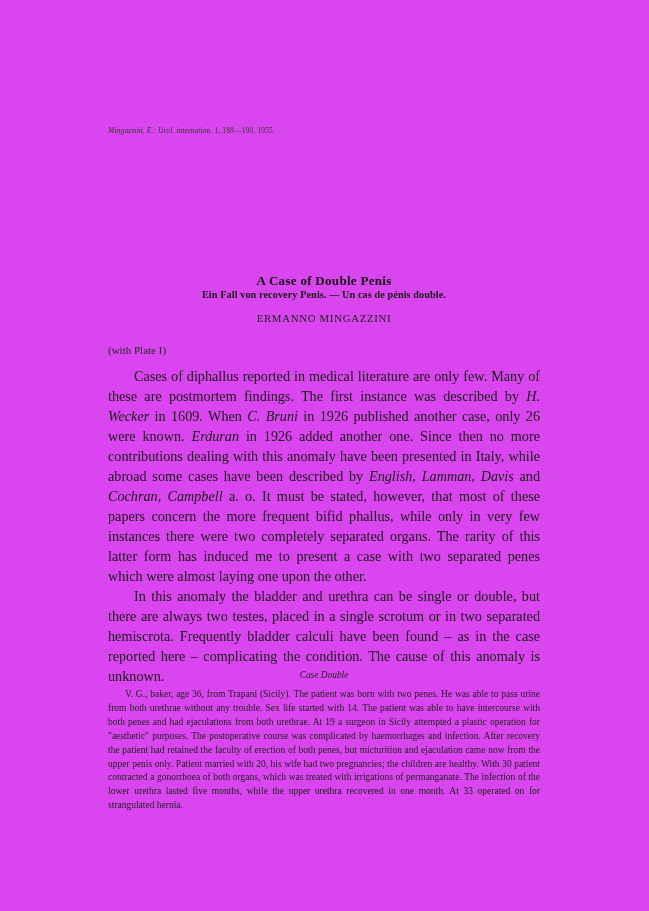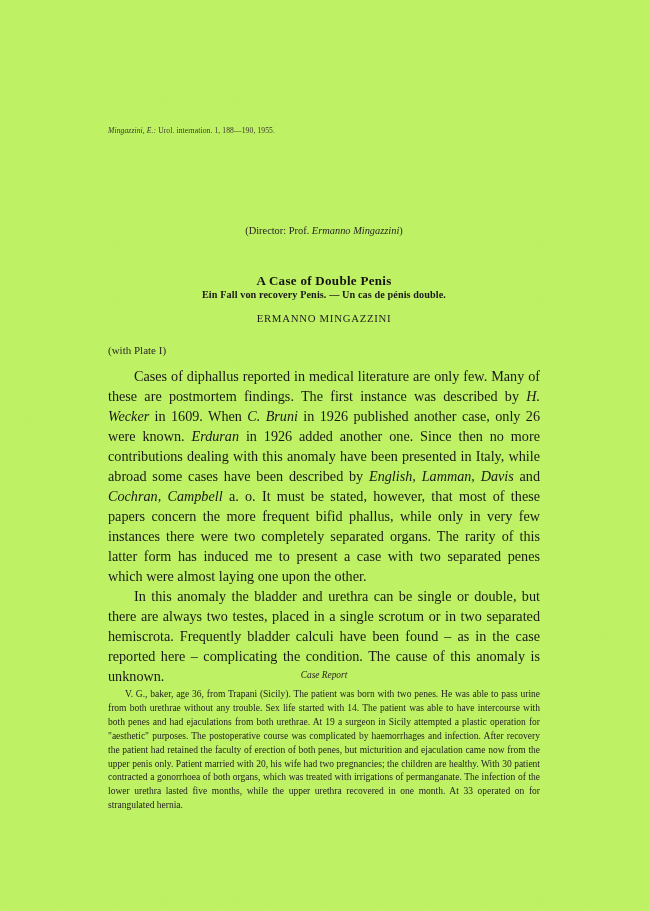--- a/index.html
+++ b/index.html
@@ -6,21 +6,21 @@
     margin: 0;
     padding: 0;
     background: #ffffff;
   }
 
   .page {
     position: relative;
     width: 649px;
     height: 911px;
     margin: 0 auto;
-    background: #bef264;
+    background: #d946ef;
     overflow: hidden;
     font-family: "Liberation Serif", "DejaVu Serif", serif;
     color: #1c1a19;
   }
 
   
   .page::before {
     content: "";
     position: absolute;
     inset: 0;
@@ -165,36 +165,35 @@
 
 <div class="page">
   <div class="content">
 
     <div class="citation">
       <span class="it">Mingazzini, E.:</span>
       <span>Urol. internation. 1, 188—190, 1955.</span>
     </div>
 
     <div class="institute">
-      <div><span>(Director: Prof. </span><span class="it">Ermanno Mingazzini</span><span>)</span></div>
     </div>
 
     <h1 class="title">A Case of Double Penis</h1>
 
     <div class="subtitle">Ein Fall von recovery Penis. — Un cas de pénis double.</div>
 
     <div class="author">ERMANNO MINGAZZINI</div>
 
     <div class="plate">(with Plate I)</div>
 
     <div class="body-text">
       <p><span>Cases of diphallus reported in medical literature are only few. Many of these are postmortem findings. The first instance was described by </span><span class="it">H. Wecker</span><span> in 1609. When </span><span class="it">C. Bruni</span><span> in 1926 published another case, only 26 were known. </span><span class="it">Erduran</span><span> in 1926 added another one. Since then no more contributions dealing with this anomaly have been presented in Italy, while abroad some cases have been described by </span><span class="it">English, Lamman, Davis</span><span> and </span><span class="it">Cochran, Campbell</span><span> a. o. It must be stated, however, that most of these papers concern the more frequent bifid phallus, while only in very few instances there were two completely separated organs. The rarity of this latter form has induced me to present a case with two separated penes which were almost laying one upon the other.</span></p>
       <p>In this anomaly the bladder and urethra can be single or double, but there are always two testes, placed in a single scrotum or in two separated hemiscrota. Frequently bladder calculi have been found – as in the case reported here – complicating the condition. The cause of this anomaly is unknown.</p>
     </div>
 
-    <div class="case-head">Case Report</div>
+    <div class="case-head">Case Double</div>
 
     <div class="case-body">
       <p>V. G., baker, age 36, from Trapani (Sicily). The patient was born with two penes. He was able to pass urine from both urethrae without any trouble. Sex life started with 14. The patient was able to have intercourse with both penes and had ejaculations from both urethrae. At 19 a surgeon in Sicily attempted a plastic operation for "aesthetic" purposes. The postoperative course was complicated by haemorrhages and infection. After recovery the patient had retained the faculty of erection of both penes, but micturition and ejaculation came now from the upper penis only. Patient married with 20, his wife had two pregnancies; the children are healthy. With 30 patient contracted a gonorrhoea of both organs, which was treated with irrigations of permanganate. The infection of the lower urethra lasted five months, while the upper urethra recovered in one month. At 33 operated on for strangulated hernia.</p>
     </div>
 
   </div>
 </div>
 
 </body></html>

